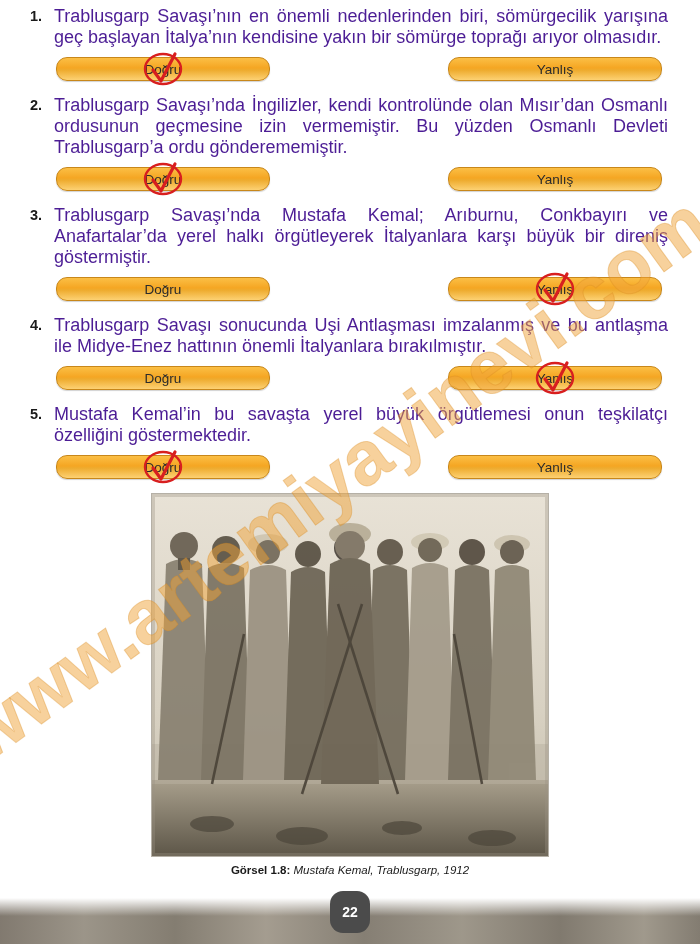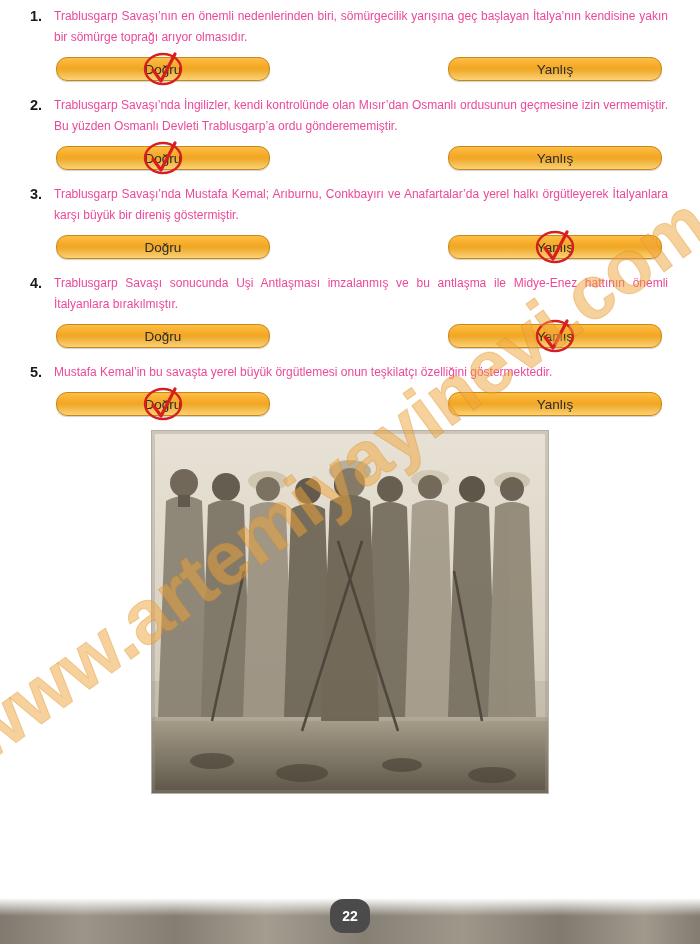--- a/index.html
+++ b/index.html
@@ -37,22 +37,22 @@
     flex: 0 0 24px;
     font-size: 14.5px;
     font-weight: bold;
     color: #1a1a1a;
     text-align: left;
     line-height: 21px;
     padding-top: 0px;
   }
   .qtext {
     flex: 1 1 auto;
-    font-size: 12px;
-    color: #ec4899;
+    font-size: 18px;
+    color: #4c1d95;
     line-height: 21px;
     text-align: justify;
     padding-right: 2px;
   }
 
   
   .answers {
     display: flex;
     justify-content: space-between;
     margin: 9px 0 14px 26px;
@@ -144,21 +144,21 @@
     width: 700px;
     height: 18px;
     background: linear-gradient(to bottom, #ffffff 0%, rgba(255,255,255,0) 100%);
   }
   .pagenum {
     position: absolute;
     left: 50%;
     bottom: 11px;
     transform: translateX(-50%);
     width: 40px;
-    height: 34px;
+    height: 42px;
     border-radius: 13px;
     background: #4b4b4b;
     color: #ffffff;
     font-size: 14px;
     font-weight: bold;
     display: flex;
     align-items: center;
     justify-content: center;
     z-index: 5;
   }
@@ -347,20 +347,23 @@
         <g fill="#4c463a" opacity="0.7">
           <ellipse cx="60" cy="330" rx="22" ry="8"></ellipse>
           <ellipse cx="150" cy="342" rx="26" ry="9"></ellipse>
           <ellipse cx="250" cy="334" rx="20" ry="7"></ellipse>
           <ellipse cx="340" cy="344" rx="24" ry="8"></ellipse>
         </g>
 
         <rect x="0" y="0" width="396" height="362" fill="none" stroke="#9b9385" stroke-width="6" opacity="0.35"></rect>
       </svg>
     </div>
+    <div class="caption">
+      <b>Görsel 1.8:</b><i> Mustafa Kemal, Trablusgarp, 1912</i>
+    </div>
   </div>
 
   <svg class="watermark" viewBox="0 0 700 944">
     <text x="350" y="500" transform="rotate(-36 350 500)" text-anchor="middle" font-family="Liberation Sans, sans-serif" font-size="76" font-weight="bold" fill="#f0a33a" fill-opacity="0.5" stroke="#d98b22" stroke-opacity="0.35" stroke-width="1">www.artemiyayinevi.com</text>
   </svg>
 
   <div class="footer">
     <div class="footer-band"></div>
     <div class="footer-fade"></div>
   </div>

